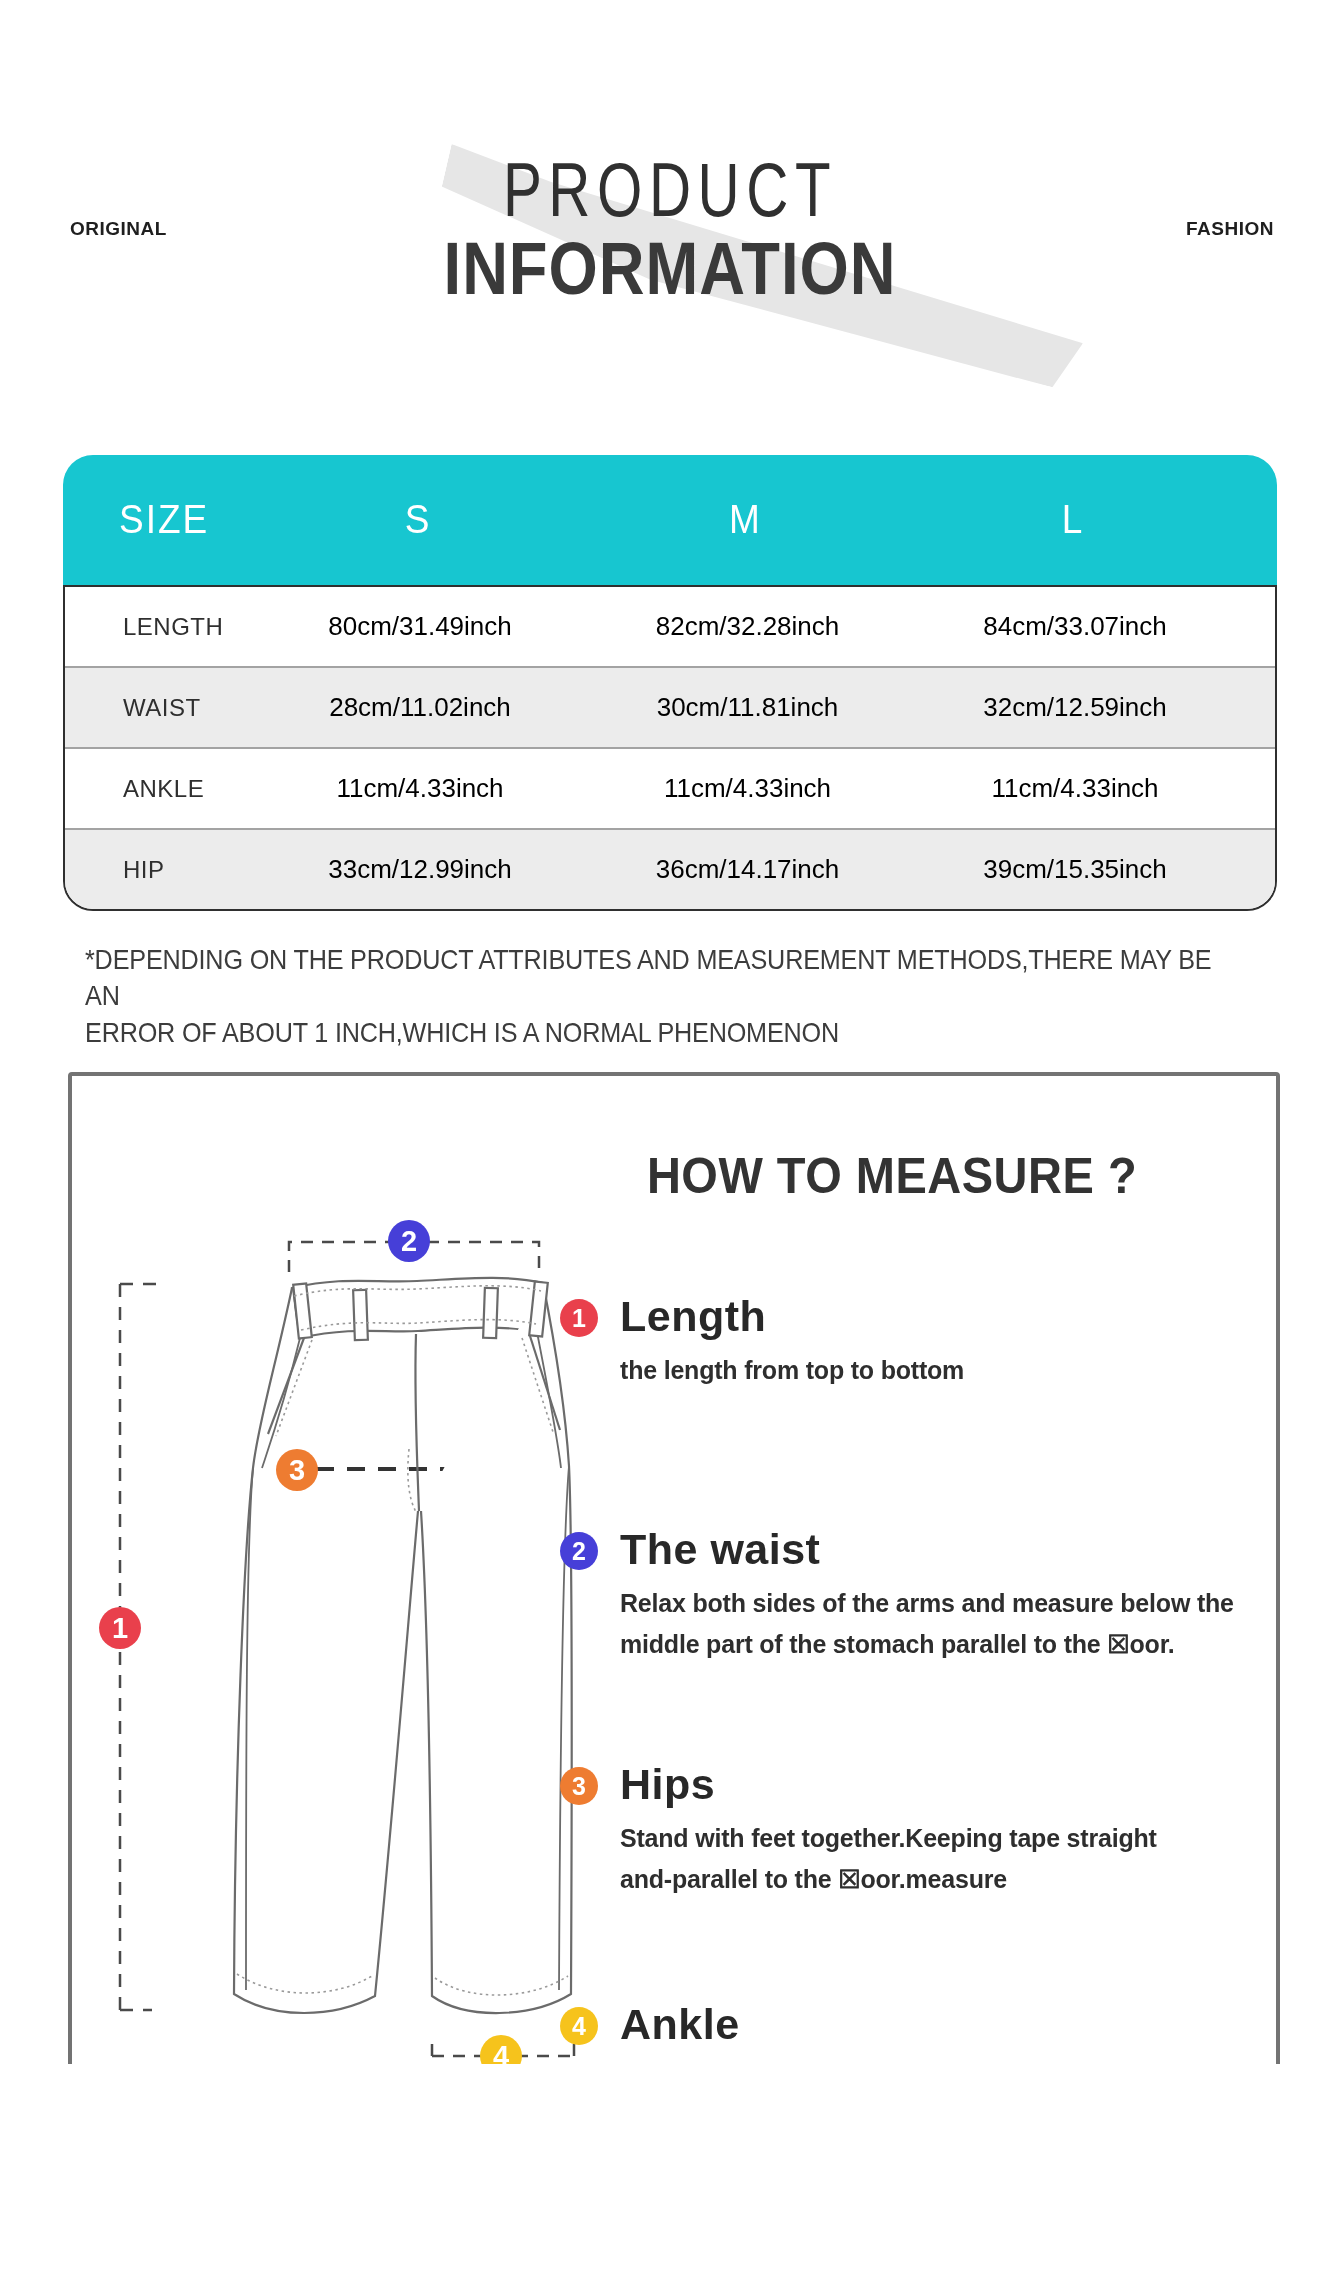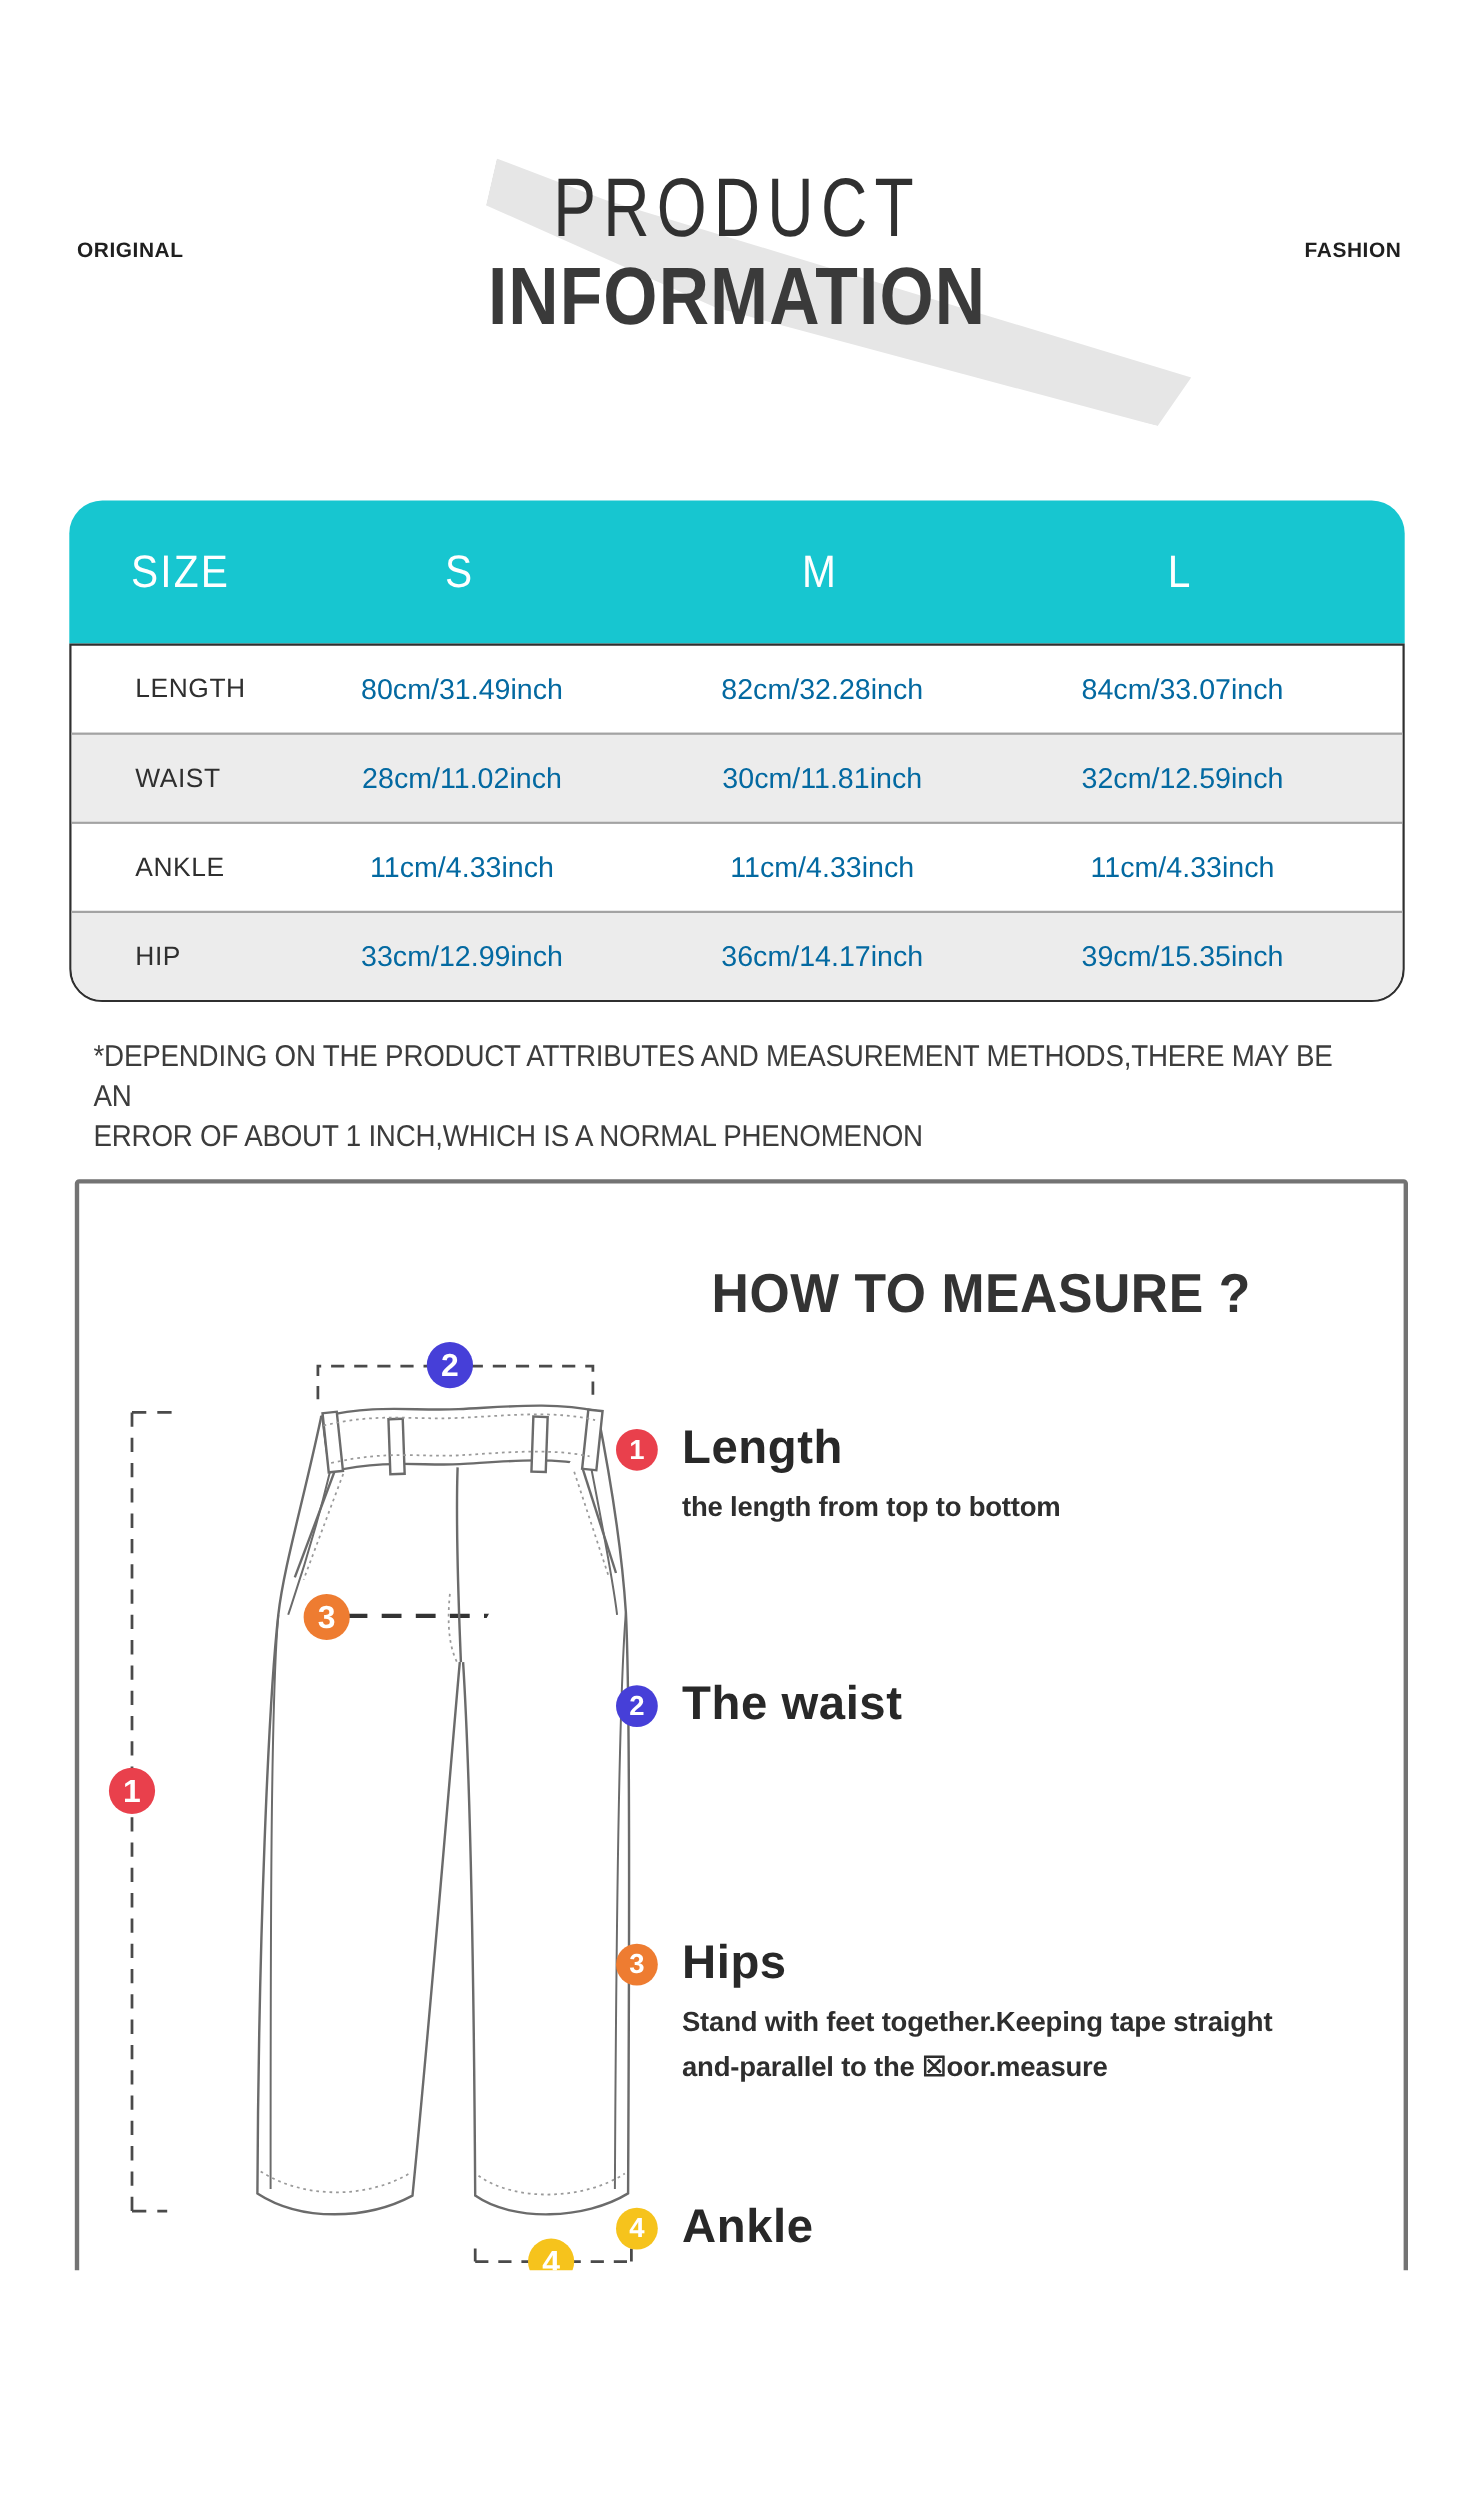--- a/index.html
+++ b/index.html
@@ -23,21 +23,21 @@
   .st-header{height:130px;border-radius:30px 30px 0 0;display:grid;
     grid-template-columns:190px 330px 325px 330px;align-items:center;color:#fff;}
   .st-header .cell{font-size:37px;letter-spacing:2px;transform:scaleY(1.12);}
   .st-header .cell.lab{padding-left:56px;}
   .st-header .cell.val{text-align:center;}
   .st-rows{border:2px solid #2f2f2f;border-radius:0 0 30px 30px;overflow:hidden;background:#fff;}
   .st-row{height:79px;display:grid;grid-template-columns:190px 330px 325px 330px;align-items:center;}
   .st-row + .st-row{border-top:2px solid #a3a3a3;}
   .st-row.alt{background:#ececec;}
   .st-row .lab{padding-left:58px;font-size:24px;color:#2f2f2f;letter-spacing:.5px;}
-  .st-row .val{text-align:center;font-size:26px;color:#0369a1;}
+  .st-row .val{text-align:center;font-size:26px;color:#000000;}
 
   
   .disclaimer{left:85px;top:942px;width:1180px;font-size:26px;line-height:1.32;
     color:#3c3c3c;letter-spacing:-.2px;transform:scale(.97,1.05);transform-origin:left top;}
 
   
   .measure-box{left:68px;top:1072px;width:1204px;height:1154px;
     border:4px solid #737373;border-radius:4px;background:#fff;}
   .measure-title{left:470px;top:70px;width:700px;text-align:center;
     font-size:47px;font-weight:bold;color:#333;letter-spacing:.5px;transform:scaleY(1.06);transform-origin:center top;}
@@ -177,20 +177,24 @@
         <div class="m-body">
           <div>the length from top to bottom</div>
         </div>
       </div>
     </div>
 
     <div class="abs m-item item-2">
       <div class="m-badge" style="background-color: rgb(70, 63, 216);">2</div>
       <div class="m-text">
         <div class="m-heading">The waist</div>
+        <div class="m-body">
+          <div>Relax both sides of the arms and measure below the</div>
+          <div>middle part of the stomach parallel to the ☒oor.</div>
+        </div>
       </div>
     </div>
 
     <div class="abs m-item item-3">
       <div class="m-badge" style="background-color: rgb(238, 124, 49);">3</div>
       <div class="m-text">
         <div class="m-heading">Hips</div>
         <div class="m-body">
           <div>Stand with feet together.Keeping tape straight</div>
           <div>and-parallel to the ☒oor.measure</div>

